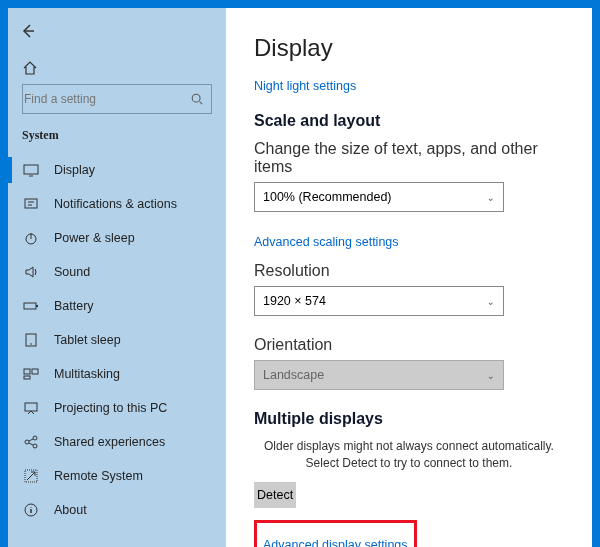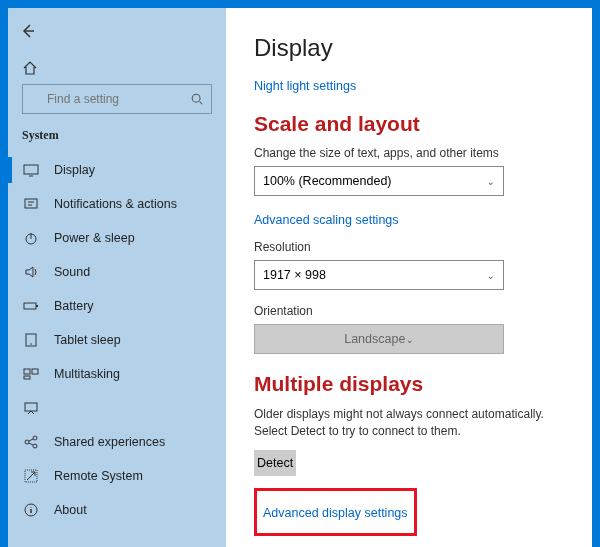--- a/index.html
+++ b/index.html
@@ -2,37 +2,37 @@
 <html><head>
   <meta charset="utf-8">
   <style>
     * { margin: 0; padding: 0; box-sizing: border-box; font-family: "Segoe UI", Tahoma, sans-serif; }
     body { background: #0078d7; width: 600px; height: 547px; overflow: hidden; }
     .window { background: #fff; position: absolute; top: 8px; left: 8px; right: 8px; bottom: 0; display: flex; }
     .sidebar { width: 218px; background: #b3d2ea; display: flex; flex-direction: column; padding: 8px 0 0 0; }
     .back-btn { width: 36px; height: 30px; display: flex; align-items: center; justify-content: center; cursor: pointer; margin-left: 2px; }
     .home-row { padding: 8px 14px 8px 14px; margin-top: 6px; }
     .search-wrap { padding: 0 14px 10px 14px; }
-    .search-box { width: 100%; height: 30px; border: 1px solid #7a96ab; background: #b3d2ea; padding: 0 28px 0 24px; font-size: 12px; color: #555; position: relative; }
+    .search-box { width: 100%; height: 30px; border: 1px solid #7a96ab; background: #b3d2ea; padding: 0 28px 0 1px; font-size: 12px; color: #555; position: relative; }
     .search-container { position: relative; }
     .search-icon-r { position: absolute; right: 8px; top: 50%; transform: translateY(-50%); }
     .sidebar-heading { font-size: 12px; font-weight: 600; padding: 4px 14px 10px 14px; color: #222; font-family: Liberation Serif, serif; }
     .nav-list { list-style: none; overflow-y: auto; flex: 1; }
     .nav-item { display: flex; align-items: center; padding: 8px 14px 8px 14px; font-size: 12.5px; color: #222; cursor: pointer; position: relative; }
     .nav-item .icon { width: 18px; height: 18px; margin-right: 14px; display: flex; align-items: center; justify-content: center; }
     .nav-item.active::before { content: ""; position: absolute; left: 0; top: 4px; bottom: 4px; width: 4px; background: #0078d4; }
     .main { flex: 1; padding: 26px 28px 10px 28px; overflow-y: auto; background: #fff; }
     .h1 { font-size: 24px; font-weight: 400; color: #222; margin-bottom: 14px; }
     .link { color: #0066cc; font-size: 12.5px; cursor: pointer; display: inline-block; }
-    .h2 { font-size: 21px; font-weight: 600; margin-top: 18px; margin-bottom: 10px; color: #b91c1c; }
-    .label { font-size: 12px; color: #333; margin-bottom: 6px; }
-    .dropdown { width: 250px; height: 30px; border: 1px solid #888; background: #fff; display: flex; align-items: center; justify-content: space-between; padding: 0 8px; font-size: 12.5px; cursor: pointer; margin-bottom: 14px; }
-    .dropdown.disabled { background: #ccc; color: #666; border-color: #aaa; cursor: default; justify-content: center; }
+    .h2 { font-size: 16px; font-weight: 600; margin-top: 18px; margin-bottom: 10px; color: #0f172a; }
+    .label { font-size: 16px; color: #333; margin-bottom: 6px; }
+    .dropdown { width: 250px; height: 30px; border: 1px solid #888; background: #fff; display: flex; align-items: center; justify-content: space-between; padding: 0 8px; font-size: 12.5px; cursor: pointer; margin-bottom: 20px; }
+    .dropdown.disabled { background: #ccc; color: #666; border-color: #aaa; cursor: default; }
     .chev { font-size: 10px; color: #666; }
-    .body-text { font-size: 12px; color: #333; margin-bottom: 10px; line-height: 1.4; }
+    .body-text { font-size: 12px; color: #333; margin-bottom: 10px; line-height: 1.4; text-align: center; }
     .btn { background: #ccc; border: none; padding: 6px 3px; font-size: 12.5px; cursor: pointer; }
     .highlight-box { border: 3px solid #e81123; display: inline-block; padding: 12px 6px; margin-top: 12px; }
     svg { display: block; }
     ::-webkit-scrollbar { width: 4px; }
     ::-webkit-scrollbar-thumb { background: #888; }
   </style>
 </head>
 <body>
 
 <div class="window">
@@ -130,20 +130,21 @@
           </span>
         <span>Multitasking</span>
       </li>
       <li class="nav-item">
         <span class="icon">
             <svg width="16" height="16" viewBox="0 0 16 16">
               <rect x="2" y="3" width="12" height="8" stroke="#333" fill="none"></rect>
               <path d="M5 14 L8 11 L11 14" stroke="#333" fill="none"></path>
             </svg>
           </span>
+        <span>Projecting to this PC</span>
       </li>
       <li class="nav-item">
         <span class="icon">
             <svg width="16" height="16" viewBox="0 0 16 16">
               <circle cx="4" cy="8" r="2" stroke="#333" fill="none"></circle>
               <circle cx="12" cy="4" r="2" stroke="#333" fill="none"></circle>
               <circle cx="12" cy="12" r="2" stroke="#333" fill="none"></circle>
               <path d="M6 7 L10 5 M6 9 L10 11" stroke="#333"></path>
             </svg>
           </span>
@@ -177,21 +178,21 @@
     <div class="h2">Scale and layout</div>
     <div class="label">Change the size of text, apps, and other items</div>
     <div class="dropdown">
       <span>100% (Recommended)</span>
       <span class="chev">⌄</span>
     </div>
     <span class="link">Advanced scaling settings</span>
 
     <div class="label" style="margin-top:12px">Resolution</div>
     <div class="dropdown">
-      <span>1917 × 998</span>
+      <span>1920 × 574</span>
       <span class="chev">⌄</span>
     </div>
 
     <div class="label">Orientation</div>
     <div class="dropdown disabled">
       <span>Landscape</span>
       <span class="chev">⌄</span>
     </div>
 
     <div class="h2">Multiple displays</div>

